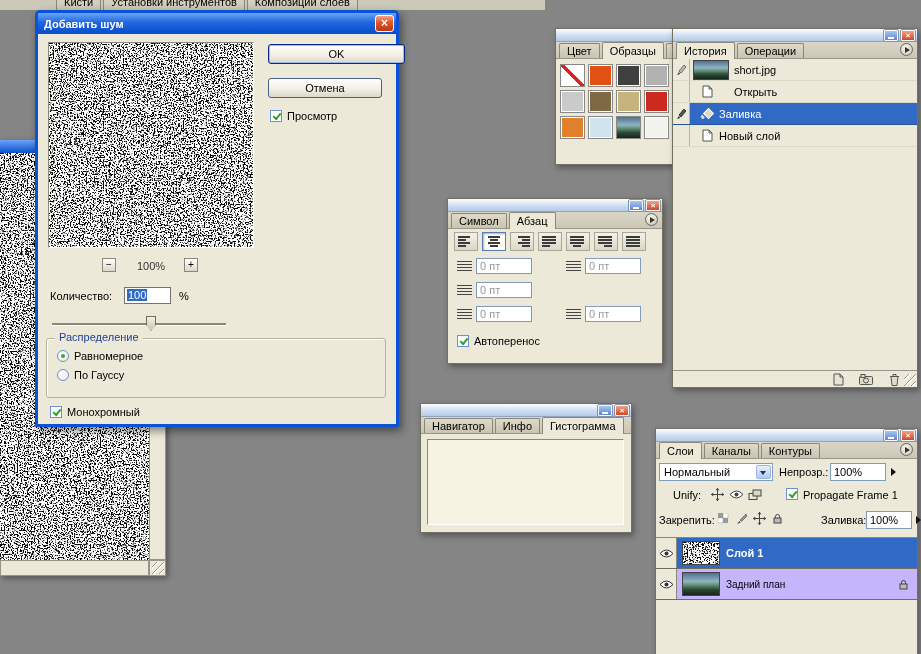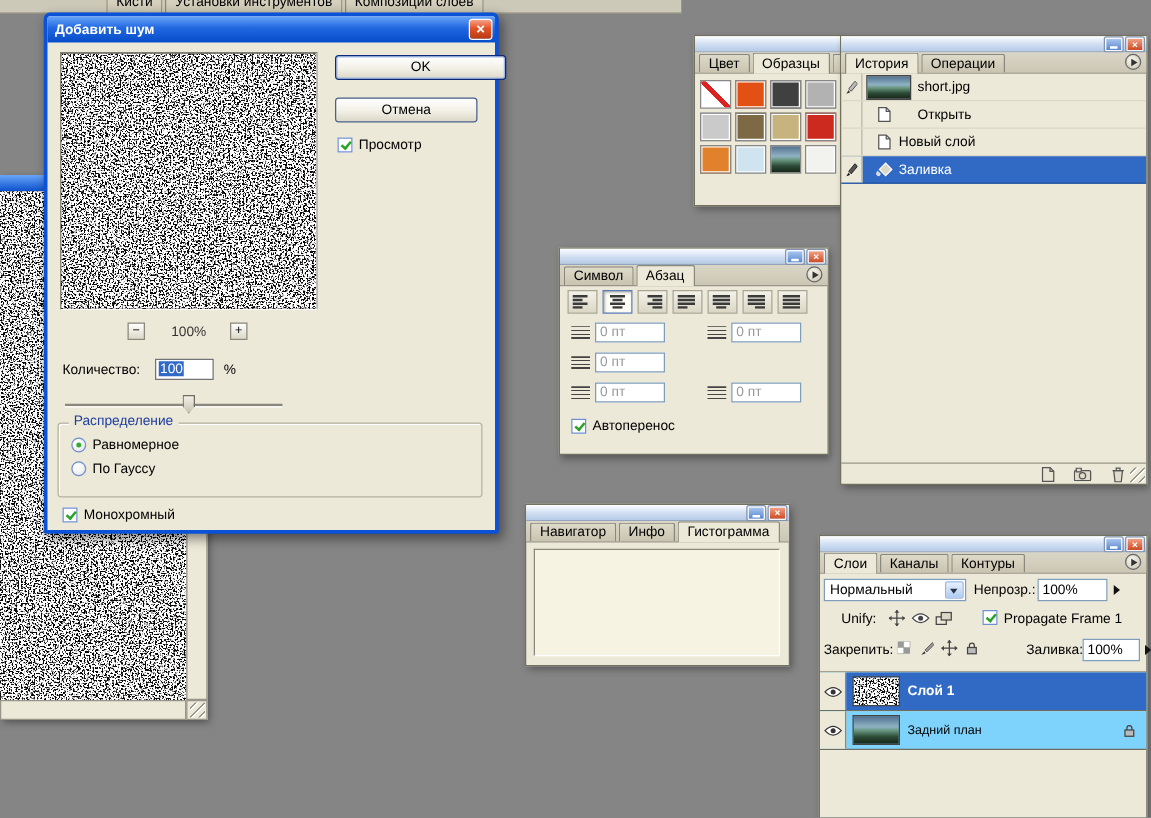--- a/index.html
+++ b/index.html
@@ -51,40 +51,40 @@
 .groupbox{position:absolute;border:1px solid #b5b1a1;border-radius:3px;box-shadow:inset 1px 1px 0 #fff}
 .gb-label{position:absolute;top:-8px;left:8px;background:#ece9d8;padding:0 4px;color:#1f3f9e}
 
 
 .hist-row{display:flex;align-items:center;height:22px;border-bottom:1px solid #dcd8c8;position:relative}
 .hist-row .well{width:17px;align-self:stretch;border-right:1px solid #b9b5a4;display:flex;align-items:center;justify-content:center;flex:none}
 .hist-row.selected{background:#316ac5;color:#fff;border-bottom-color:#24539c}
 .hthumb{width:36px;height:20px;margin:0 5px 0 3px;flex:none}
 .thumb{border:1px solid #444}
 .thumb-landscape{background:linear-gradient(180deg,#51708e 0%,#8fb3c4 38%,#68967f 52%,#2c4a35 75%,#15251a 100%)}
-.layer-row{display:flex;align-items:stretch;height:31px;border-bottom:1px solid #6f6d61;background:#7dd3fc}
+.layer-row{display:flex;align-items:stretch;height:31px;border-bottom:1px solid #6f6d61;background:#c4b5fd}
 .lwell{width:21px;border-right:1px solid #8a887c;display:flex;align-items:center;justify-content:center;flex:none;background:#ece9d8}
 .lbody{flex:1;display:flex;align-items:center;gap:6px;padding:0 5px;min-width:0}
 .layer-row.selected .lbody{background:#316ac5;color:#fff;font-weight:bold}
 .scrollzone{position:absolute;background:#ece9d8;border:1px solid #98968a}
 </style>
 </head>
 <body>
 
 <div id="screen">
 
 <svg width="0" height="0" style="position:absolute" aria-hidden="true">
   <filter id="noiseF" x="0%" y="0%" width="100%" height="100%">
     <feTurbulence type="fractalNoise" baseFrequency="0.7" numOctaves="2" seed="3" stitchTiles="stitch"></feTurbulence>
     <feColorMatrix type="matrix" values="0 0 0 0 1  0 0 0 0 1  0 0 0 0 1  6 6 6 0 -8"></feColorMatrix>
   </filter>
 </svg>
 
 <div class="abs" style="left:0;top:0;width:545px;height:11px;overflow:hidden;z-index:2;background:#cdc9b8;border-bottom:1px solid #8a887c">
-  <div style="display:flex;padding-left:85px">
+  <div style="display:flex;padding-left:56px">
     <div class="tab" style="margin-top:-7px;height:18px;line-height:16px">Кисти</div>
     <div class="tab" style="margin-top:-7px;height:18px;line-height:16px">Установки инструментов</div>
     <div class="tab" style="margin-top:-7px;height:18px;line-height:16px">Композиции слоев</div>
   </div>
 </div>
 
 <div class="abs" style="left:0;top:140px;width:166px;height:436px;z-index:1;box-shadow:2px 2px 6px rgba(0,0,0,.4)">
   <div style="height:13px;background:linear-gradient(180deg,#69a5f8,#0a50cc)"></div>
   <svg width="149" height="407" style="position:absolute;left:0;top:13px;display:block">
         <rect width="149" height="407" fill="#060606"></rect>
@@ -144,44 +144,44 @@
     <div class="hist-row">
       <div class="well"></div>
       <span class="ibtn" style="margin-left:8px">
         <svg width="11" height="13">
               <path d="M1 1h6l3 3v8H1z" fill="#fff" stroke="#555"></path>
               <path d="M7 1v3h3" fill="none" stroke="#555"></path>
             </svg>
       </span>
       <span style="margin-left:18px">Открыть</span>
     </div>
+    <div class="hist-row selected">
+      <div class="well" style="background:#ece9d8;color:#000">
+        <svg width="10" height="12">
+              <path d="M8 1 3 7l2 2 5-6z" fill="#555" stroke="#111" stroke-width="0.7"></path>
+              <path d="M3 8l-2 3 3-1z" fill="#111"></path>
+            </svg>
+      </div>
+      <span class="ibtn" style="margin-left:8px">
+        <svg width="15" height="13">
+              <rect x="5" y="3" width="7" height="7" transform="rotate(45 8.5 6.5)" fill="#dcd8c8" stroke="#fff"></rect>
+              <path d="M2 8q-1.8 2.4 0 3.4T4.4 10z" fill="#dcd8c8" stroke="#fff" stroke-width="0.5"></path>
+            </svg>
+      </span>
+      <span style="margin-left:3px">Заливка</span>
+    </div>
     <div class="hist-row">
       <div class="well"></div>
       <span class="ibtn" style="margin-left:8px">
         <svg width="11" height="13">
               <path d="M1 1h6l3 3v8H1z" fill="#fff" stroke="#555"></path>
               <path d="M7 1v3h3" fill="none" stroke="#555"></path>
             </svg>
       </span>
       <span style="margin-left:3px">Новый слой</span>
-    </div>
-    <div class="hist-row selected">
-      <div class="well" style="background:#ece9d8;color:#000">
-        <svg width="10" height="12">
-              <path d="M8 1 3 7l2 2 5-6z" fill="#555" stroke="#111" stroke-width="0.7"></path>
-              <path d="M3 8l-2 3 3-1z" fill="#111"></path>
-            </svg>
-      </div>
-      <span class="ibtn" style="margin-left:8px">
-        <svg width="15" height="13">
-              <rect x="5" y="3" width="7" height="7" transform="rotate(45 8.5 6.5)" fill="#dcd8c8" stroke="#fff"></rect>
-              <path d="M2 8q-1.8 2.4 0 3.4T4.4 10z" fill="#dcd8c8" stroke="#fff" stroke-width="0.5"></path>
-            </svg>
-      </span>
-      <span style="margin-left:3px">Заливка</span>
     </div>
   </div>
   <div style="height:17px;border-top:1px solid #98968a;display:flex;align-items:center;justify-content:flex-end;gap:10px;padding:0 14px;position:relative">
     <span class="ibtn">
       <svg width="11" height="13">
             <path d="M1 1h6l3 3v8H1z" fill="#e8e4d4" stroke="#555"></path>
             <path d="M7 1v3h3" fill="none" stroke="#555"></path>
           </svg>
     </span>
     <span class="ibtn">

